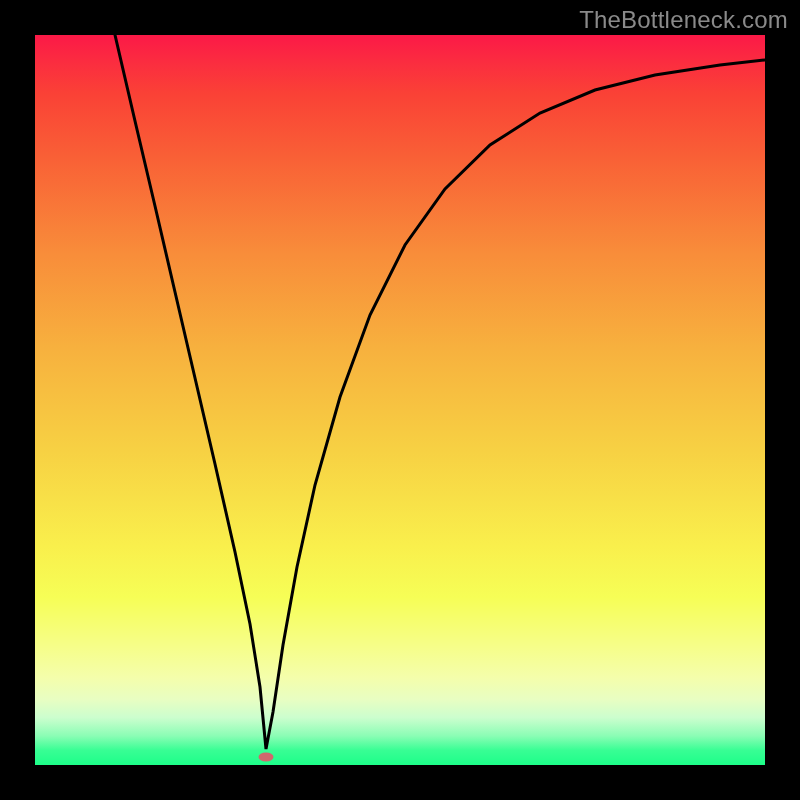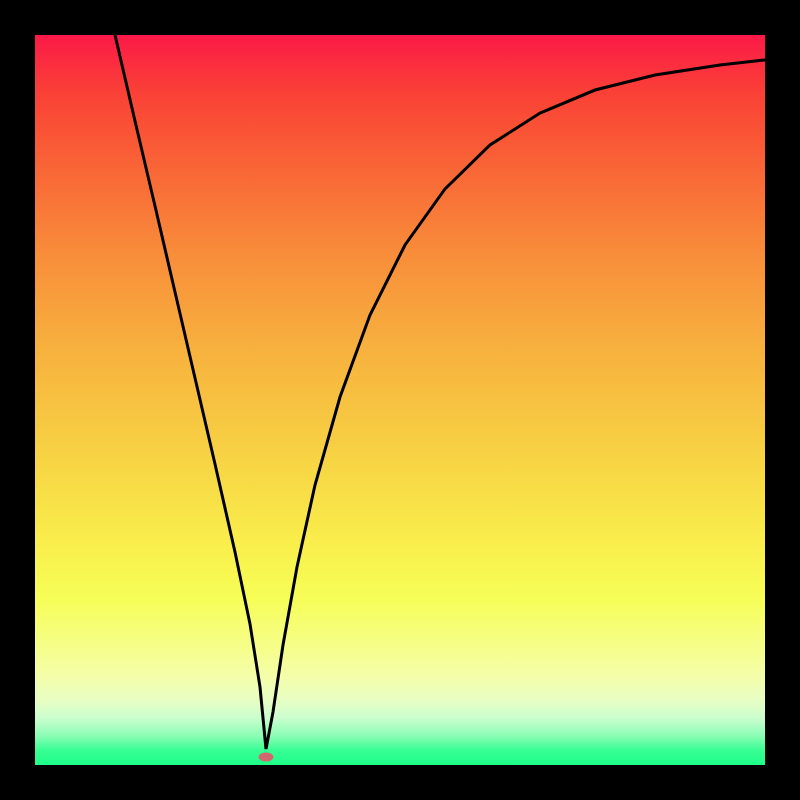--- a/index.html
+++ b/index.html
@@ -69,20 +69,21 @@
     height: 9px;
     background: #d0686d;
     border-radius: 50%;
     transform: translate(-50%, -50%);
   }
 </style>
 </head>
 <body>
 
 <div class="frame">
+  <div class="watermark">TheBottleneck.com</div>
 
   <div class="plot-area">
     <svg class="curve-svg" viewBox="0 0 730 730" preserveAspectRatio="none">
       <path id="main-curve" fill="none" stroke="#000000" stroke-width="3" stroke-linecap="round" d="M80 0 L100 86 L120 171 L140 257 L160 343 L180 429 L200 517 L215 589 L225 652 L231 714 L238 677 L248 610 L262 532 L280 450 L305 362 L335 280 L370 210 L410 154 L455 110 L505 78 L560 55 L620 40 L685 30 L730 25"></path>
     </svg>
     <div class="marker" style="left: 231px; top: 722px; background: rgb(208, 104, 109);"></div>
   </div>
 </div>
 
 </body></html>

